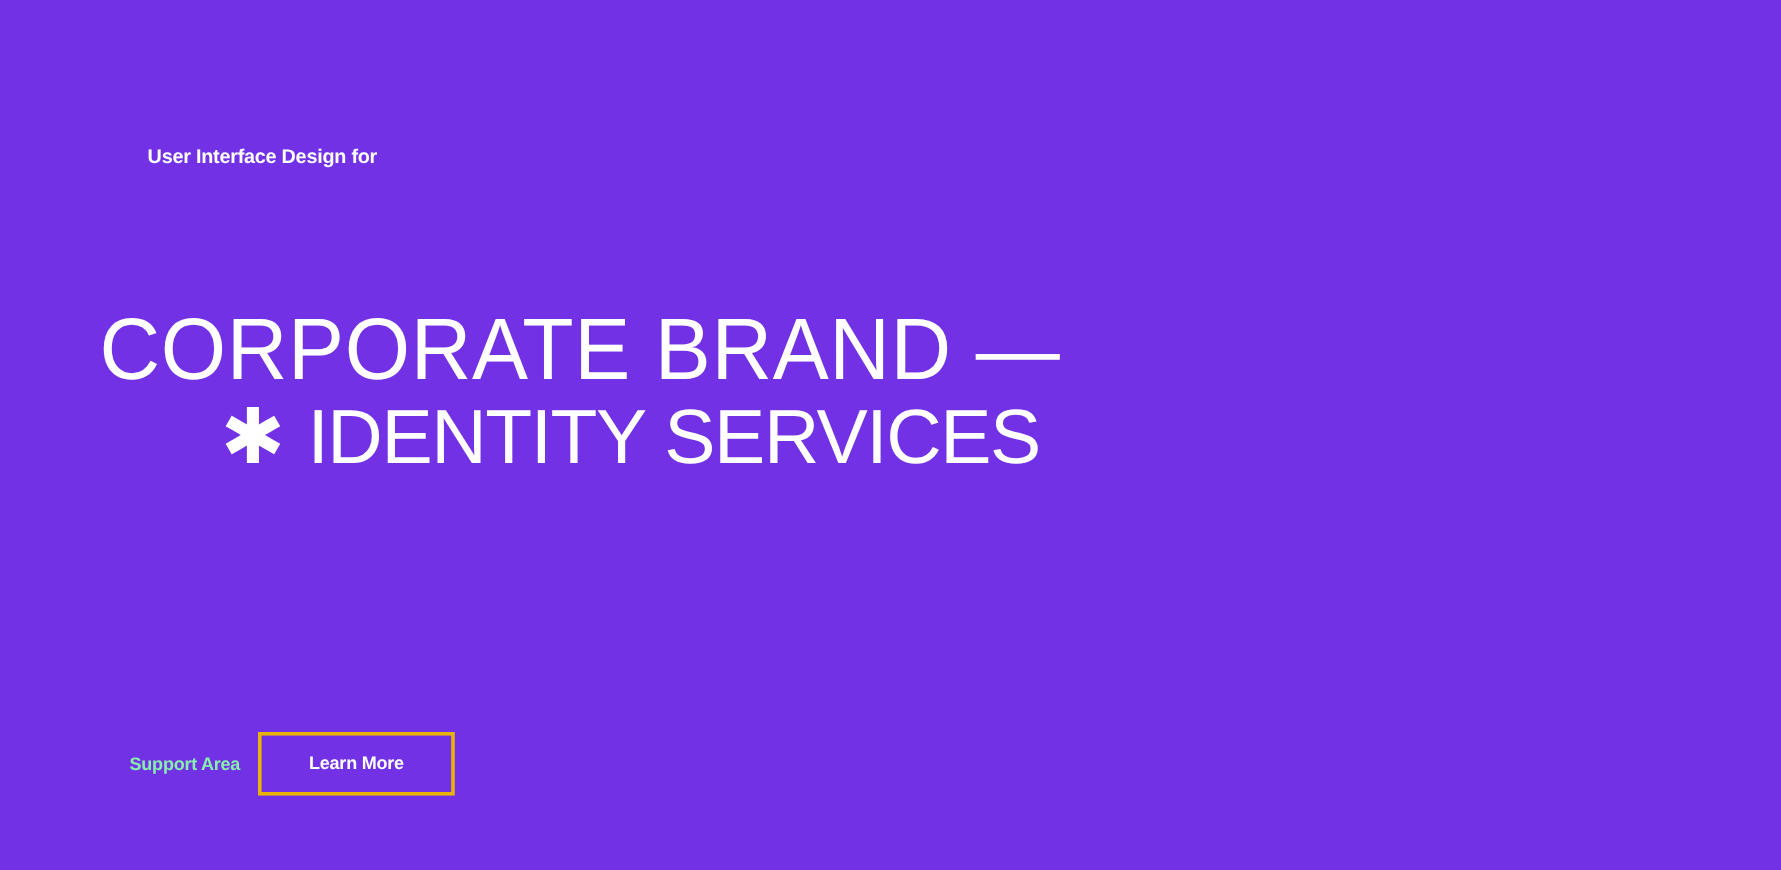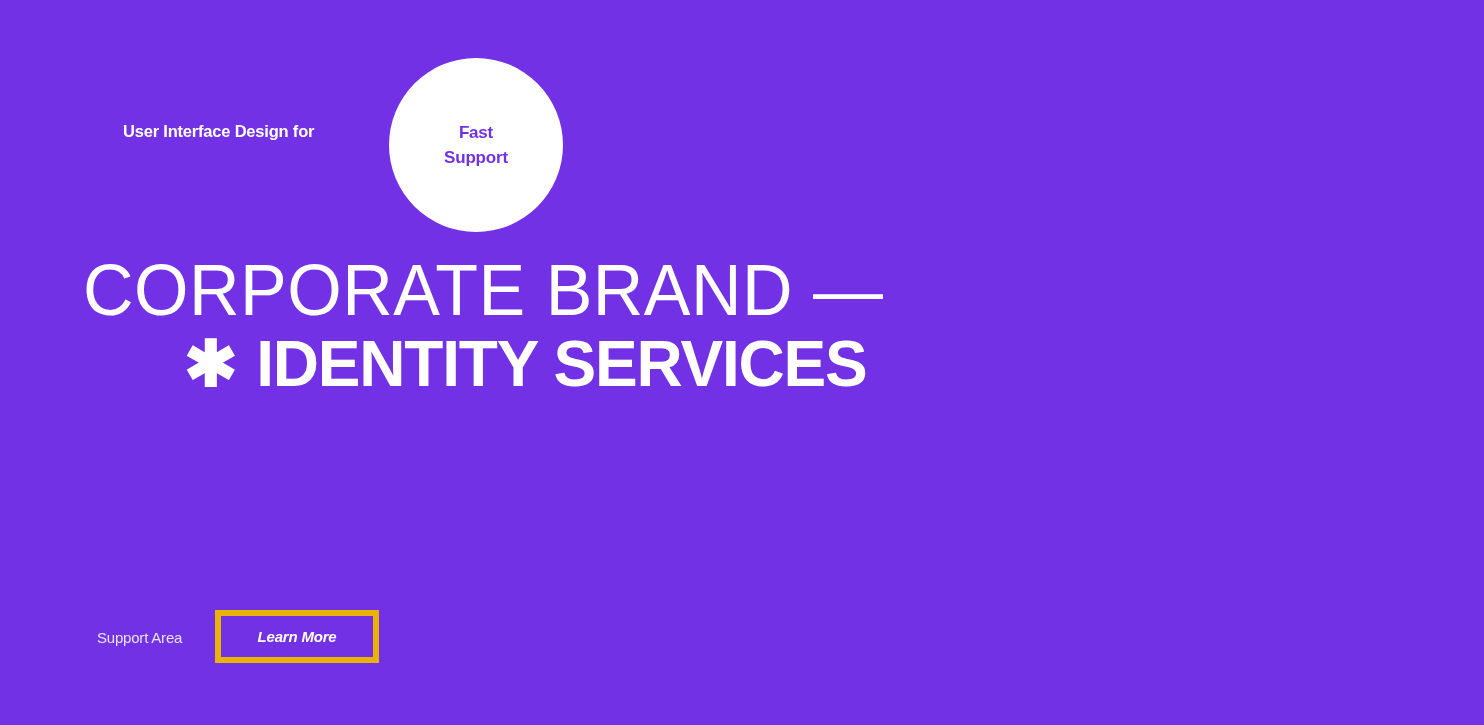--- a/index.html
+++ b/index.html
@@ -78,88 +78,81 @@
     letter-spacing: 0.5px;
     color: #ffffff;
     white-space: pre;
     transform: scaleY(1.04);
     transform-origin: left top;
   }
   .headline-line2 {
     display: block;
     font-size: 64px;
     line-height: 72px;
-    font-weight: bold;
+    font-weight: normal;
     letter-spacing: -1.2px;
     color: #ffffff;
     white-space: pre;
     padding-left: 101px;
     margin-top: 2px;
   }
   .asterisk { letter-spacing: 2px; }
 
   
   .bottom-bar {
     position: absolute;
     left: 0;
     right: 0;
     top: 610px;
     height: 54px;
   }
 
   .support-link {
     position: absolute;
-    left: 97px;
+    left: 108px;
     top: 0;
     height: 54px;
     display: flex;
     align-items: center;
     font-size: 15px;
-    font-weight: normal;
+    font-weight: bold;
     letter-spacing: -0.2px;
-    color: #e5e5e5;
+    color: #86efac;
     text-decoration: none;
     cursor: pointer;
   }
 
   .learn-more-btn {
     position: absolute;
     left: 215px;
     top: 610px;
     width: 164px;
     height: 53px;
-    border: 6px solid #eab308;
+    border: 3px solid #eab308;
     background: transparent;
     color: #ffffff;
     font-family: "Liberation Sans", sans-serif;
     font-size: 15px;
     font-weight: bold;
     letter-spacing: -0.2px;
     cursor: pointer;
     display: flex;
     align-items: center;
     justify-content: center;
-    font-style: italic;
   }
 </style>
 </head>
 <body>
 
 <div class="hero">
 
   <div class="eyebrow">
     <span class="eyebrow-line">User Interface Design for</span>
   </div>
 
-  <div class="badge-circle">
-    <div class="badge-text">
-      <span>Fast</span>
-      <span>Support</span>
-    </div>
-  </div>
 
   <h1 class="headline">
     <span class="headline-line1">CORPORATE BRAND —</span>
     <span class="headline-line2"><span class="asterisk">✱</span> <span>IDENTITY SERVICES</span></span>
   </h1>
 
   <div class="bottom-bar">
     <a class="support-link" href="#">Support Area</a>
 
   </div>

